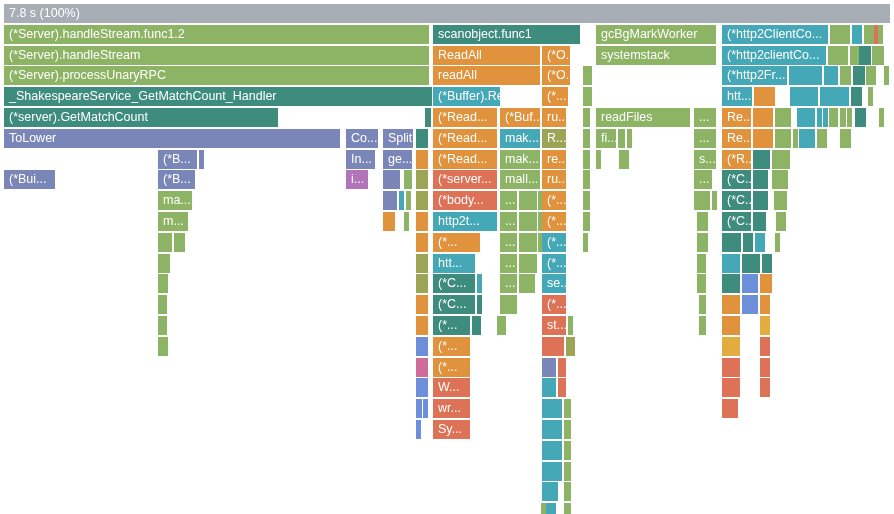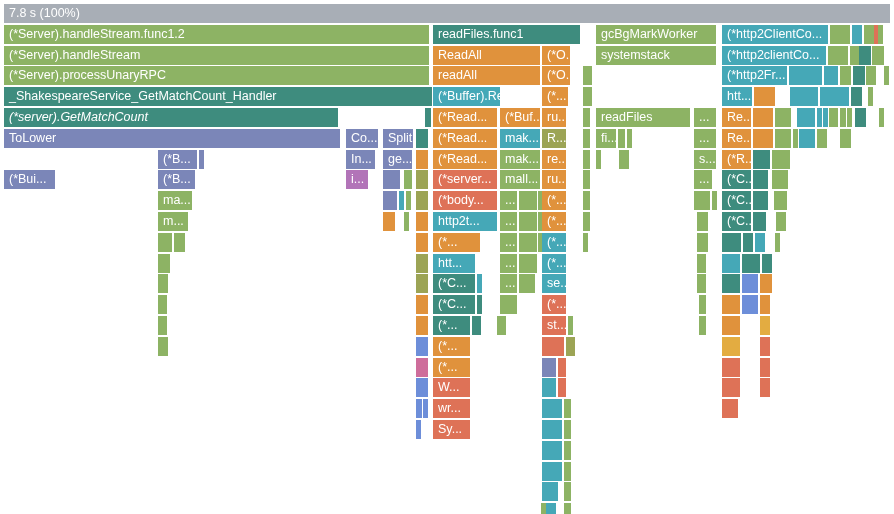--- a/index.html
+++ b/index.html
@@ -22,21 +22,21 @@
     overflow:hidden;
     cursor:pointer;
   }
 </style>
 </head>
 <body>
 
 <div id="stage">
     <div class="cell" title="7.8 s (100%)" style="left: 4px; top: 4px; width: 886px; height: 19px; background: rgb(168, 174, 182); color: rgb(255, 255, 255);">7.8 s (100%)</div>
     <div class="cell" title="(*Server).serveStreams.func1.2" style="left: 4px; top: 24.8px; width: 425px; height: 19px; background: rgb(141, 179, 100);">(*Server).handleStream.func1.2</div>
-    <div class="cell" title="readFiles.func1" style="left: 433px; top: 24.8px; width: 147px; height: 19px; background: rgb(62, 140, 126);">readFiles.func1</div>
+    <div class="cell" title="readFiles.func1" style="left: 433px; top: 24.8px; width: 147px; height: 19px; background: rgb(62, 140, 126);">scanobject.func1</div>
     <div class="cell" title="gcBgMarkWorker" style="left: 596px; top: 24.8px; width: 120px; height: 19px; background: rgb(141, 179, 100);">gcBgMarkWorker</div>
     <div class="cell" title="(*http2ClientCo..." style="left: 722px; top: 24.8px; width: 106px; height: 19px; background: rgb(69, 168, 183);">(*http2ClientCo...</div>
     <div class="cell" style="left: 830px; top: 24.8px; width: 20px; height: 19px; background: rgb(141, 179, 100);"></div>
     <div class="cell" style="left: 852px; top: 24.8px; width: 10px; height: 19px; background: rgb(69, 168, 183);"></div>
     <div class="cell" style="left: 864px; top: 24.8px; width: 4px; height: 19px; background: rgb(141, 179, 100);"></div>
     <div class="cell" style="left: 869px; top: 24.8px; width: 3px; height: 19px; background: rgb(141, 179, 100);"></div>
     <div class="cell" style="left: 874px; top: 24.8px; width: 3px; height: 19px; background: rgb(222, 114, 87);"></div>
     <div class="cell" style="left: 878px; top: 24.8px; width: 3px; height: 19px; background: rgb(141, 179, 100);"></div>
     <div class="cell" title="(*Server).handleStream" style="left: 4px; top: 45.6px; width: 425px; height: 19px; background: rgb(141, 179, 100);">(*Server).handleStream</div>
     <div class="cell" title="ReadAll" style="left: 433px; top: 45.6px; width: 107px; height: 19px; background: rgb(224, 146, 60);">ReadAll</div>
@@ -62,21 +62,21 @@
     <div class="cell" title="_ShakespeareService_GetMatchCount_Handler" style="left: 4px; top: 87.2px; width: 428px; height: 19px; background: rgb(62, 140, 126);">_ShakespeareService_GetMatchCount_Handler</div>
     <div class="cell" title="(*Buffer).ReadF..." style="left: 433px; top: 87.2px; width: 67px; height: 19px; background: rgb(69, 168, 183);">(*Buffer).ReadF...</div>
     <div class="cell" title="(*..." style="left: 542px; top: 87.2px; width: 26px; height: 19px; background: rgb(224, 146, 60);">(*...</div>
     <div class="cell" style="left: 583px; top: 87.2px; width: 9px; height: 19px; background: rgb(141, 179, 100);"></div>
     <div class="cell" title="htt..." style="left: 722px; top: 87.2px; width: 30px; height: 19px; background: rgb(69, 168, 183);">htt...</div>
     <div class="cell" style="left: 754px; top: 87.2px; width: 21px; height: 19px; background: rgb(224, 146, 60);"></div>
     <div class="cell" style="left: 790px; top: 87.2px; width: 28px; height: 19px; background: rgb(69, 168, 183);"></div>
     <div class="cell" style="left: 820px; top: 87.2px; width: 29px; height: 19px; background: rgb(69, 168, 183);"></div>
     <div class="cell" style="left: 851px; top: 87.2px; width: 11px; height: 19px; background: rgb(62, 140, 126);"></div>
     <div class="cell" style="left: 868px; top: 87.2px; width: 4px; height: 19px; background: rgb(141, 179, 100);"></div>
-    <div class="cell" title="(*server).GetMatchCount" style="left: 4px; top: 108px; width: 334px; height: 19px; background: rgb(62, 140, 126); font-style: italic;">(*server).GetMatchCount</div>
+    <div class="cell" title="(*server).GetMatchCount" style="left: 4px; top: 108px; width: 274px; height: 19px; background: rgb(62, 140, 126);">(*server).GetMatchCount</div>
     <div class="cell" style="left: 425px; top: 108px; width: 6px; height: 19px; background: rgb(62, 140, 126);"></div>
     <div class="cell" title="(*Read..." style="left: 433px; top: 108px; width: 64px; height: 19px; background: rgb(224, 146, 60);">(*Read...</div>
     <div class="cell" title="(*Buf..." style="left: 500px; top: 108px; width: 40px; height: 19px; background: rgb(224, 146, 60);">(*Buf...</div>
     <div class="cell" title="ru..." style="left: 542px; top: 108px; width: 24px; height: 19px; background: rgb(224, 146, 60);">ru...</div>
     <div class="cell" style="left: 583px; top: 108px; width: 7px; height: 19px; background: rgb(141, 179, 100);"></div>
     <div class="cell" title="scanobject" style="left: 596px; top: 108px; width: 94px; height: 19px; background: rgb(141, 179, 100);">readFiles</div>
     <div class="cell" title="..." style="left: 694px; top: 108px; width: 22px; height: 19px; background: rgb(141, 179, 100);">...</div>
     <div class="cell" title="Re..." style="left: 722px; top: 108px; width: 29px; height: 19px; background: rgb(224, 146, 60);">Re...</div>
     <div class="cell" style="left: 753px; top: 108px; width: 20px; height: 19px; background: rgb(224, 146, 60);"></div>
     <div class="cell" style="left: 775px; top: 108px; width: 16px; height: 19px; background: rgb(141, 179, 100);"></div>

